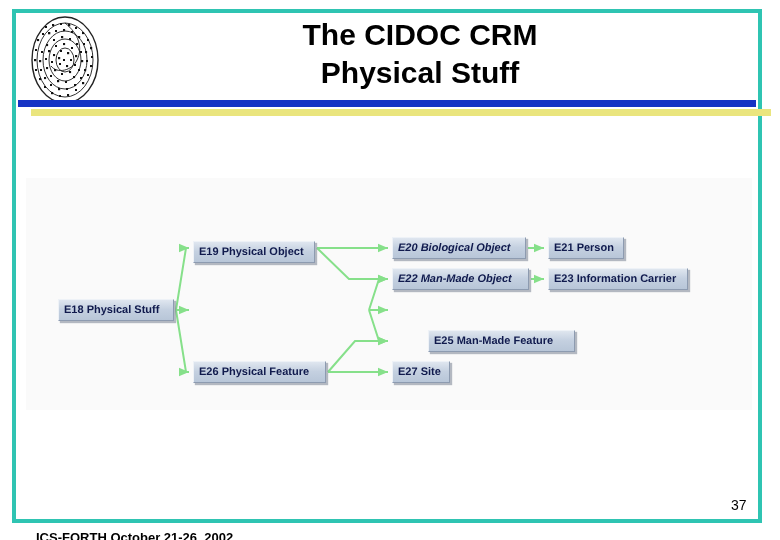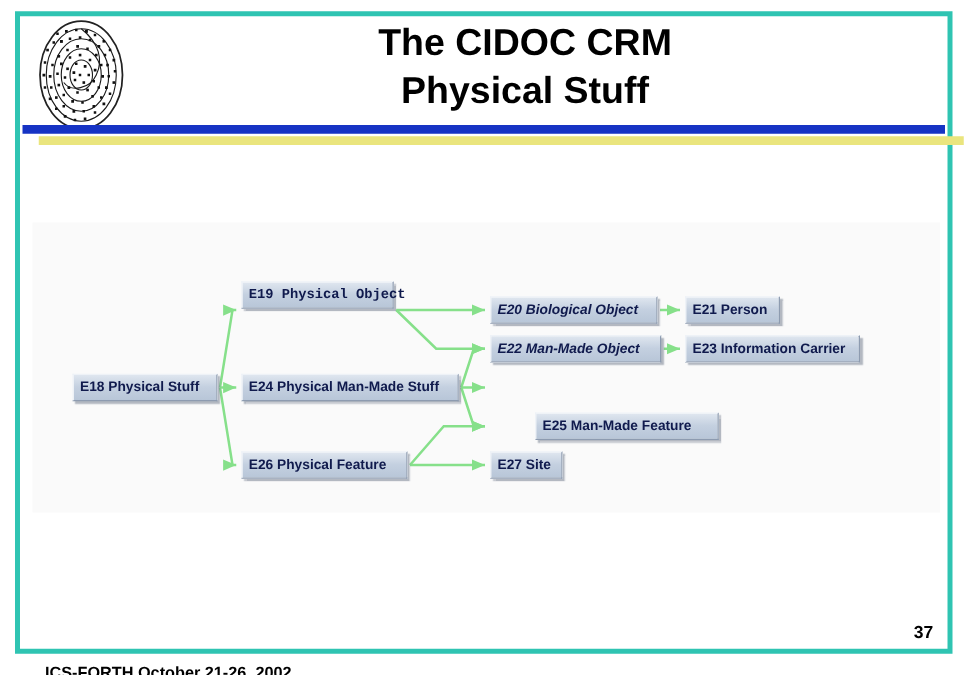--- a/index.html
+++ b/index.html
@@ -92,21 +92,21 @@
     font-family:"Liberation Sans",sans-serif;
     font-weight:bold;
     font-size:13px;
     color:#000000;
     white-space:nowrap;
   }
   #page-num{
     position:absolute;
     left:731px;top:497px;
     font-family:"Liberation Sans",sans-serif;
-    font-weight:bold;
+    font-weight:normal;
     font-size:14px;
     color:#000000;
   }
 </style>
 </head>
 <body>
 
 <div id="slide">
 
   <div id="frame"></div>
@@ -227,22 +227,21 @@
         <path d="M291,70 L322.95,101 L362,101" fill="none" stroke="#86e08a" stroke-width="2" marker-end="url(#arrow)"></path>
         <path d="M343,132 L353,101 L362,101" fill="none" stroke="#86e08a" stroke-width="2" marker-end="url(#arrow)"></path>
         <path d="M343,132 L353,132 L362,132" fill="none" stroke="#86e08a" stroke-width="2" marker-end="url(#arrow)"></path>
         <path d="M343,132 L353,163 L362,163" fill="none" stroke="#86e08a" stroke-width="2" marker-end="url(#arrow)"></path>
         <path d="M302,194 L329,163 L362,163" fill="none" stroke="#86e08a" stroke-width="2" marker-end="url(#arrow)"></path>
         <path d="M302,194 L329,194 L362,194" fill="none" stroke="#86e08a" stroke-width="2" marker-end="url(#arrow)"></path>
         <path d="M502,70 L512,70 L518,70" fill="none" stroke="#86e08a" stroke-width="2" marker-end="url(#arrow)"></path>
         <path d="M505,101 L515,101 L518,101" fill="none" stroke="#86e08a" stroke-width="2" marker-end="url(#arrow)"></path>
       </svg>
   <div class="node" style="left: 32px; top: 121px; width: 116px;">E18 Physical Stuff</div>
-      <div class="node" style="left: 167px; top: 47px; width: 122px; font-family: Liberation Mono, monospace;">E19 Physical Object</div>
-      <div class="node" style="left: 167px; top: 121px; width: 174px;">E24 Physical Man-Made Stuff</div>
+      <div class="node" style="left: 167px; top: 63px; width: 122px;">E19 Physical Object</div>
       <div class="node" style="left: 167px; top: 183px; width: 133px;">E26 Physical Feature</div>
       <div class="node" style="left: 366px; top: 59px; width: 134px; font-style: italic;">E20 Biological Object</div>
       <div class="node" style="left: 366px; top: 90px; width: 137px; font-style: italic;">E22 Man-Made Object</div>
       <div class="node" style="left: 366px; top: 152px; width: 147px; margin-left: 36px;">E25 Man-Made Feature</div>
       <div class="node" style="left: 366px; top: 183px; width: 58px;">E27 Site</div>
       <div class="node" style="left: 522px; top: 59px; width: 76px;">E21 Person</div>
       <div class="node" style="left: 522px; top: 90px; width: 140px;">E23 Information Carrier</div>
     </div>
 
   <div id="footer-text">ICS-FORTH  October 21-26, 2002</div>

